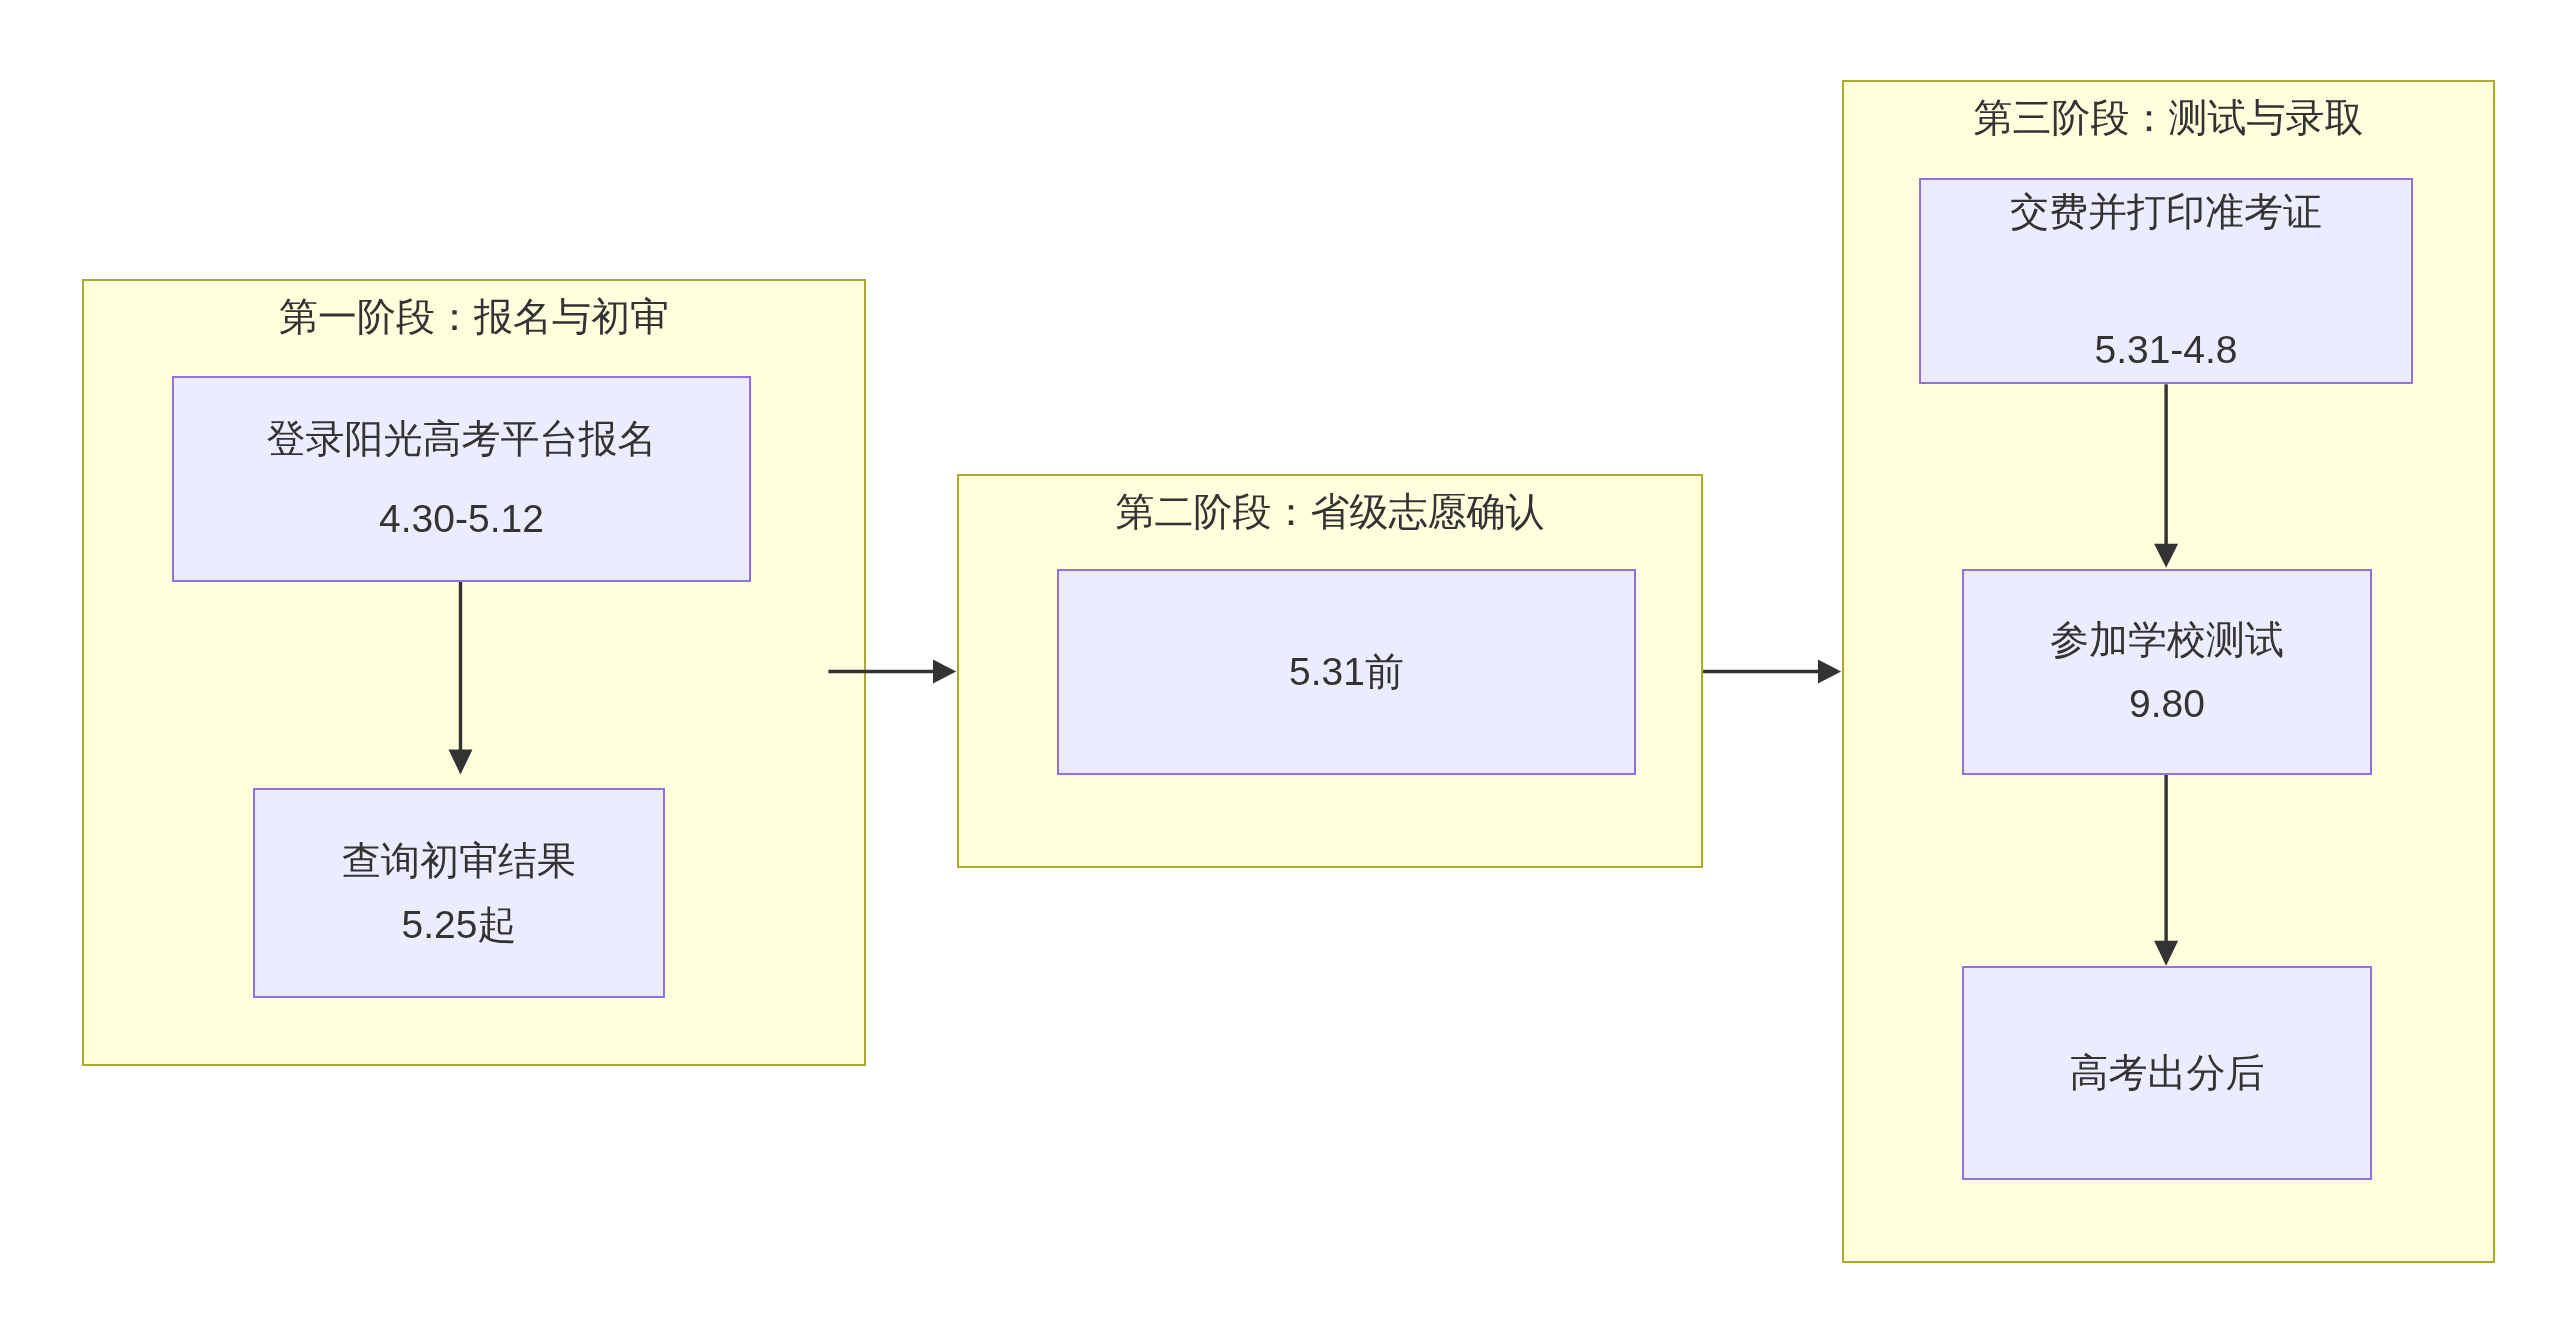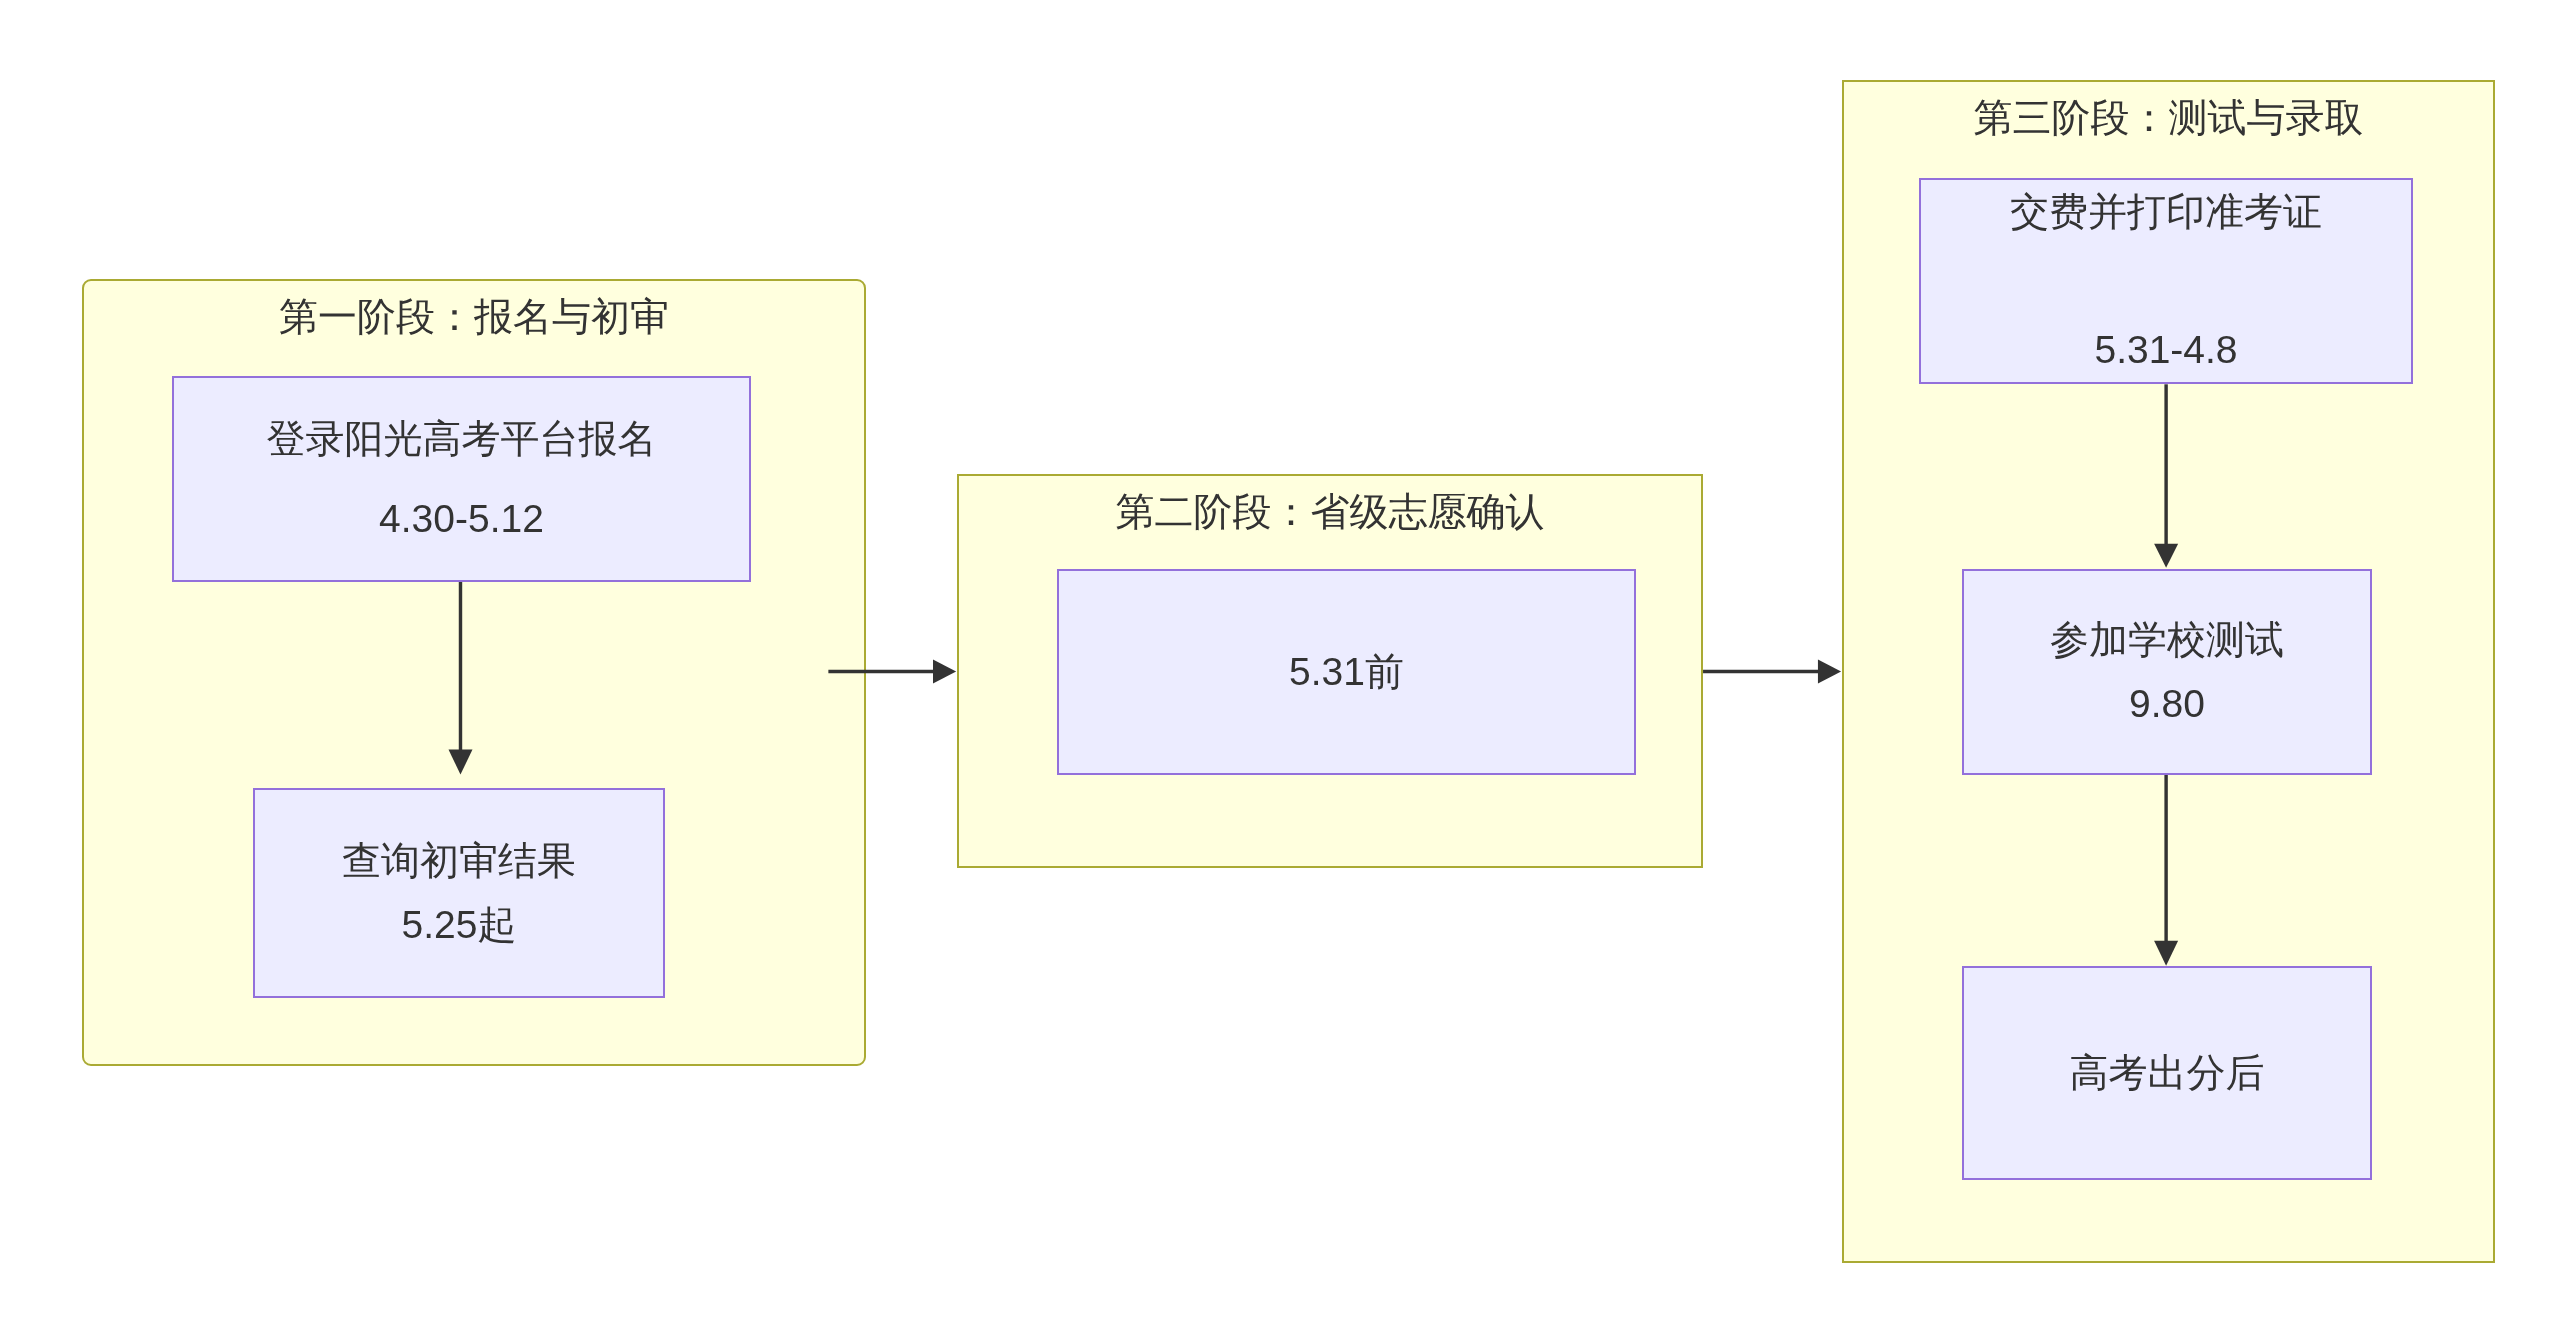--- a/index.html
+++ b/index.html
@@ -66,21 +66,21 @@
     width: 2576px;
     height: 1344px;
     z-index: 2;
   }
 </style>
 </head>
 <body>
 
 <div class="canvas">
 
-  <div class="cluster" style="left:82px; top:279px; width:784px; height:787px;border-radius:9px;">
+  <div class="cluster" style="left:82px; top:279px; width:784px; height:787px;">
     <div class="cluster-title">第一阶段：报名与初审</div>
   </div>
 
   <div class="cluster" style="left:957px; top:474px; width:746px; height:394px;">
     <div class="cluster-title">第二阶段：省级志愿确认</div>
   </div>
 
   <div class="cluster" style="left:1842px; top:80px; width:653px; height:1183px;">
     <div class="cluster-title">第三阶段：测试与录取</div>
   </div>

